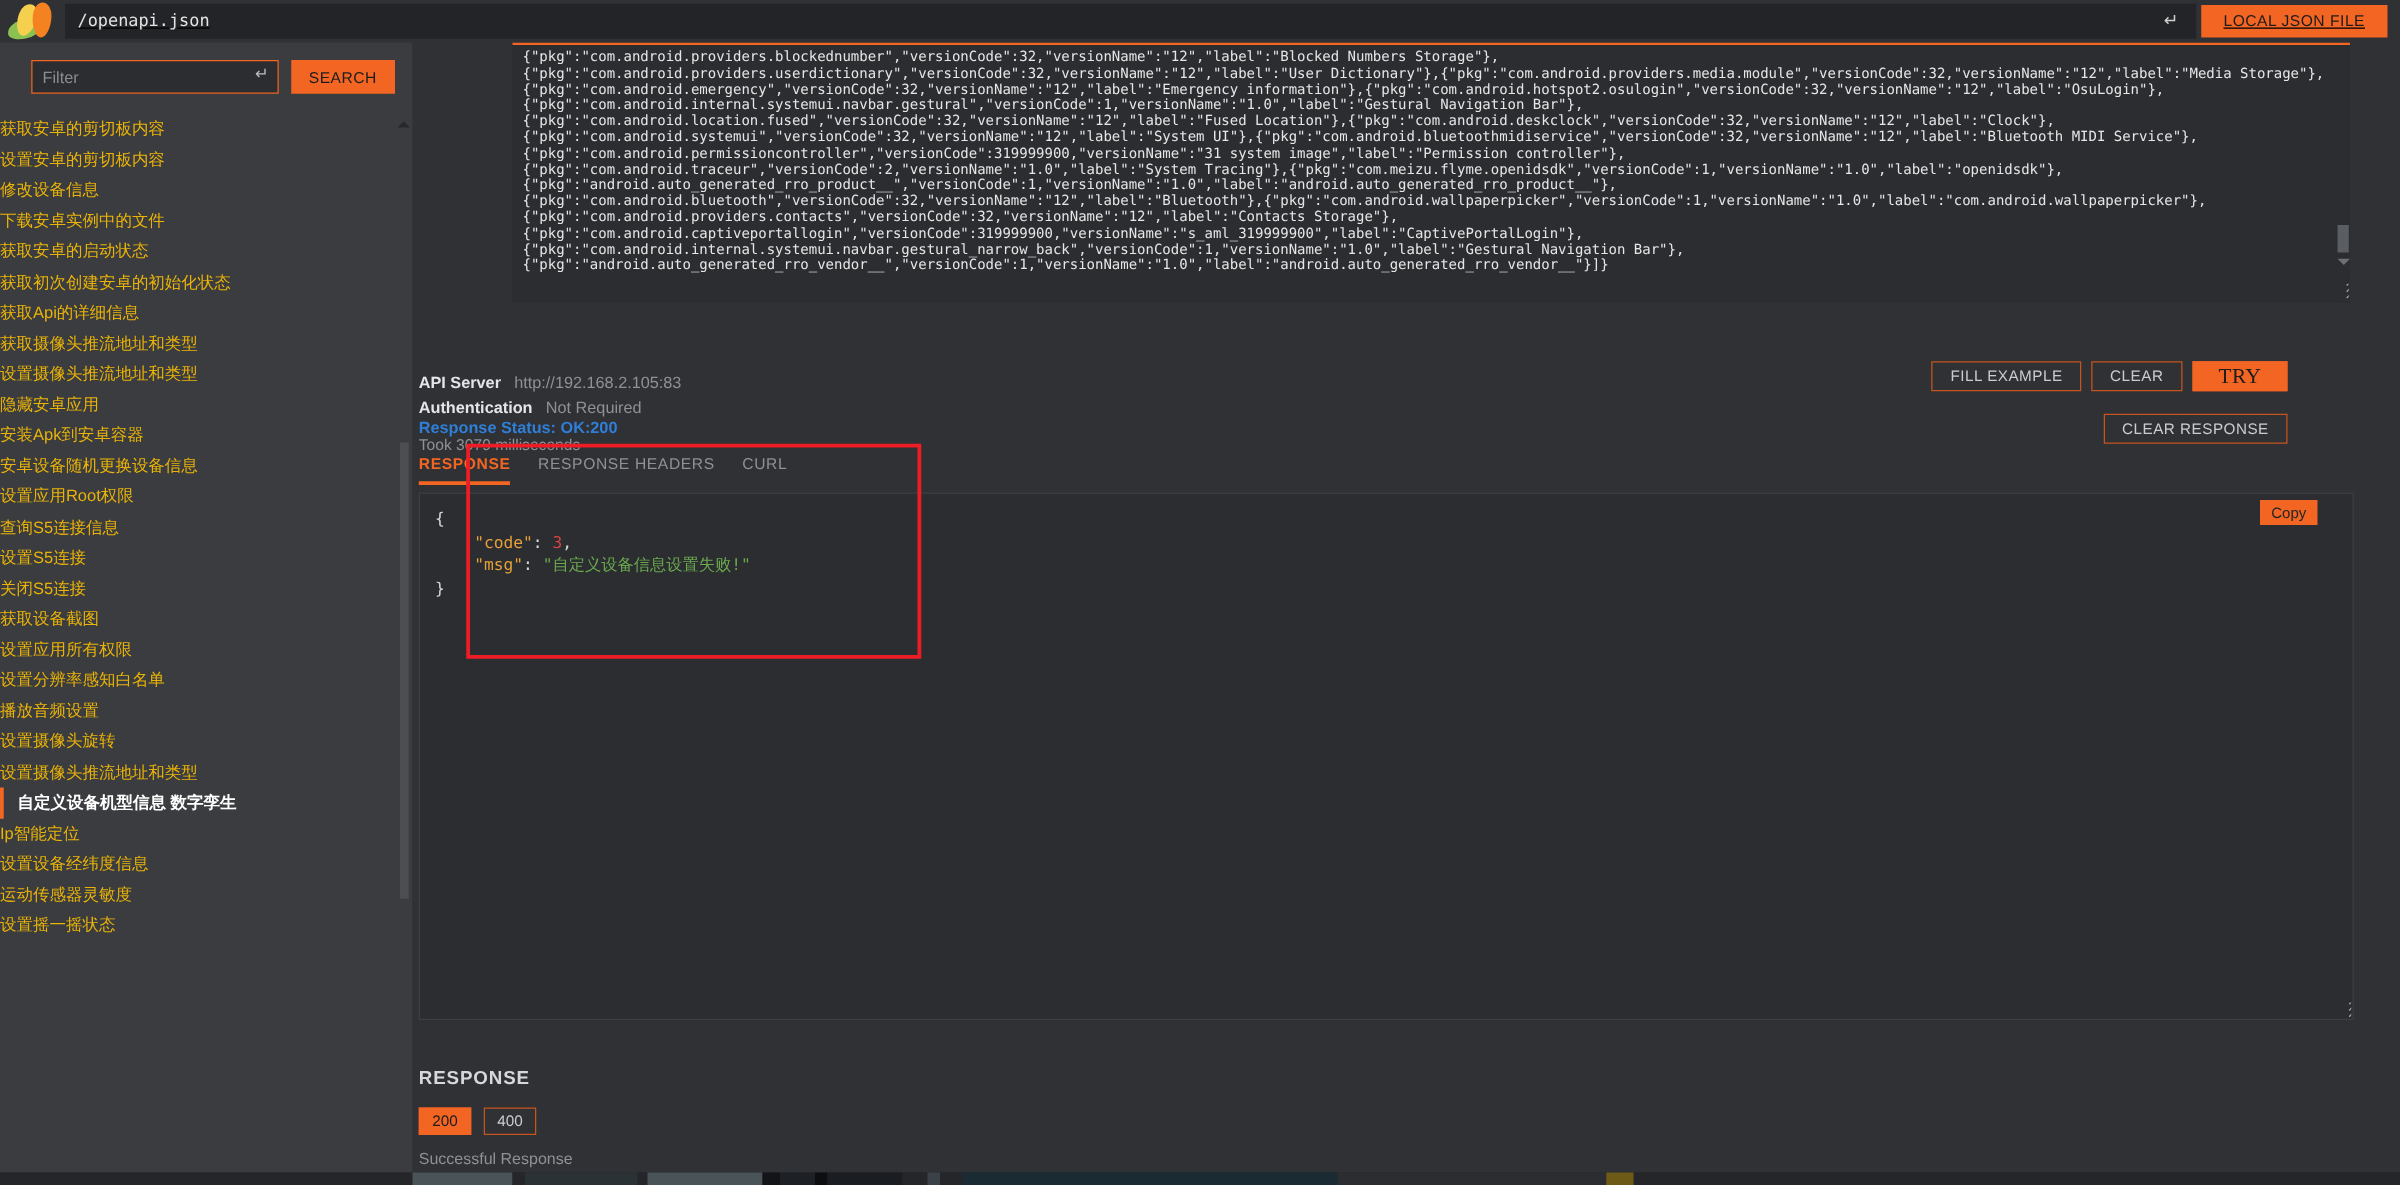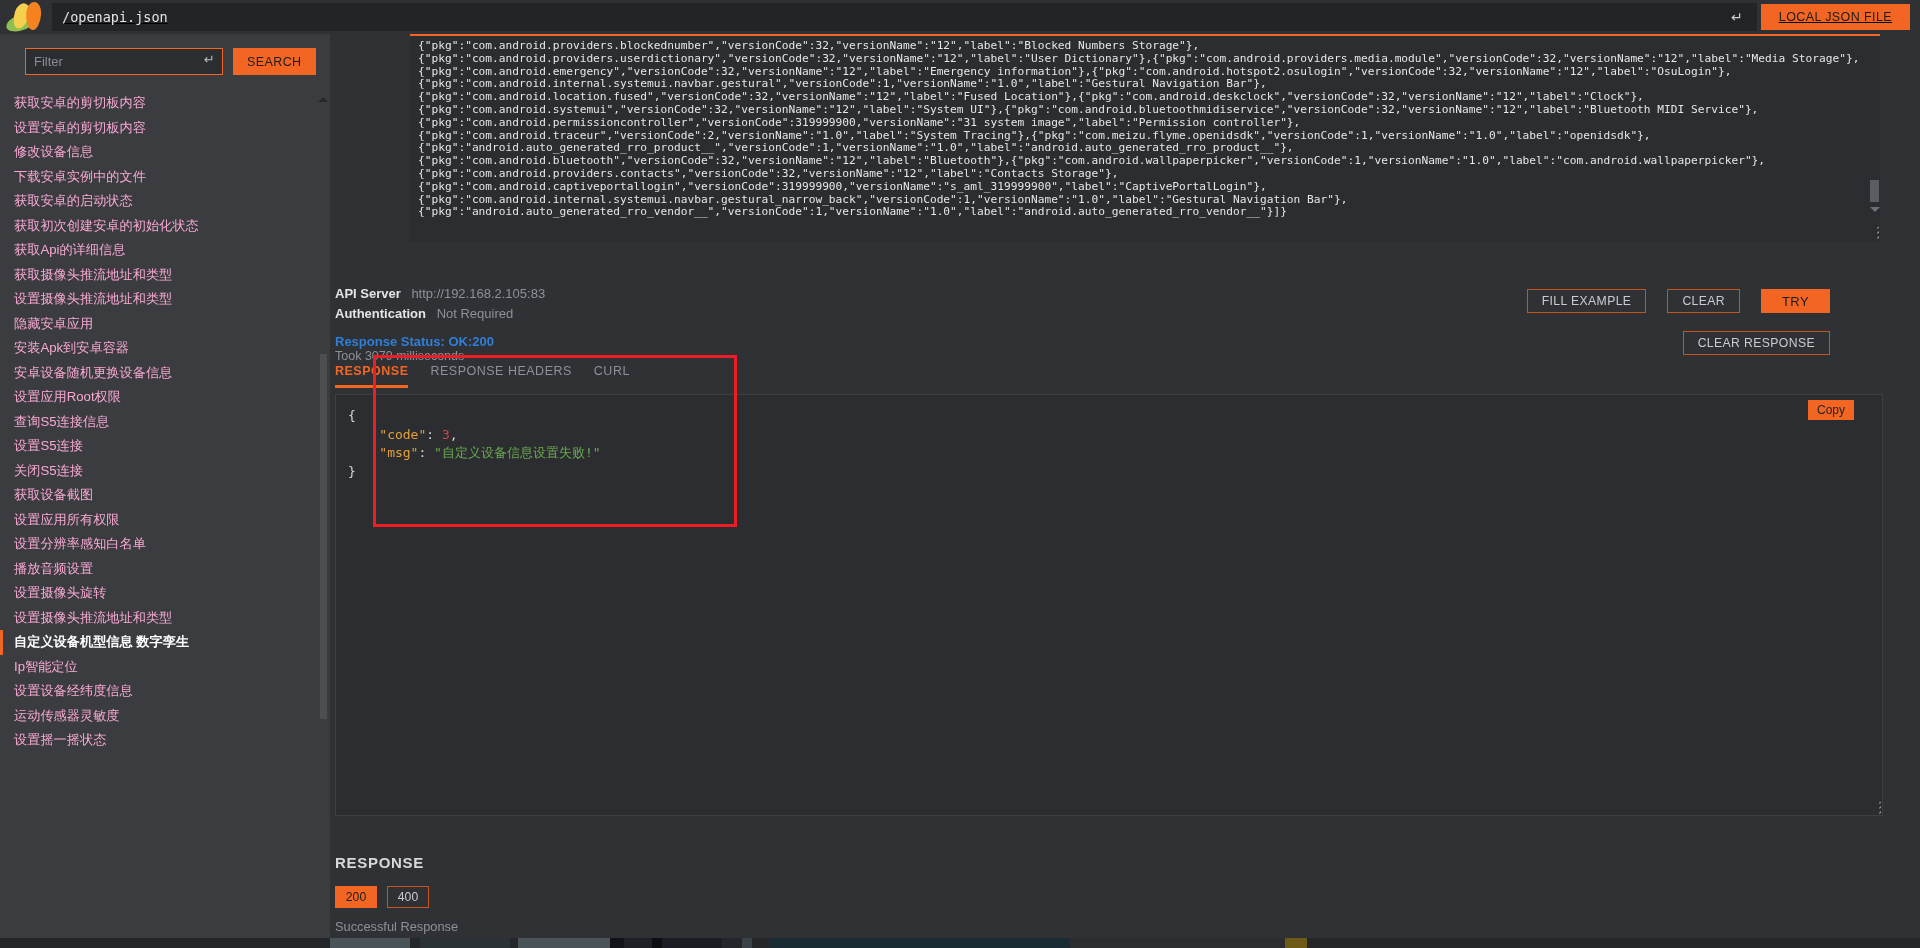--- a/index.html
+++ b/index.html
@@ -132,22 +132,21 @@
   }
   .nav-list {
     margin-top: 16px;
     list-style: none;
     padding: 0;
     position: relative;
   }
   .nav-item {
     height: 24.5px;
     line-height: 24.5px;
-    padding-left: 14px;
-    color: #f9a8d4;
+    color: #eab308;
     font-size: 13.2px;
     cursor: pointer;
     white-space: nowrap;
     overflow: hidden;
   }
   .nav-item.active {
     color: #ffffff;
     font-weight: bold;
     border-left: 3px solid #f26522;
     padding-left: 11px;
@@ -229,53 +228,53 @@
     background: #a8abaf;
     height: 1px;
     transform-origin: 0 0;
     transform: rotate(-45deg);
   }
   .grip-json { left: 1536px; top: 193px; }
   .grip-resp { left: 1538px; top: 768px; }
 
   .meta {
     position: absolute;
-    left: 5px; top: 252px;
+    left: 5px; top: 264px;
     font-size: 13px;
   }
   .meta-row { margin-bottom: 5px; }
   .meta-label { color: #e4e5e7; font-weight: bold; }
   .meta-value { color: #8e9196; margin-left: 7px; }
 
   .action-btns {
     position: absolute;
     right: 90px; top: 255px;
-    display: flex; gap: 21px;
+    display: flex; gap: 8px;
   }
   .btn-outline {
     background: #2f3134;
     border: 1px solid #c4551f;
     color: #c9ccd0;
     font-size: 12.2px;
     height: 24px;
     padding: 0 14px;
     letter-spacing: .4px;
     cursor: pointer;
     font-family: "Liberation Sans", sans-serif;
   }
   .btn-solid {
     background: #f26522;
     border: 1px solid #f26522;
     color: #1d1d1d;
-    font-size: 13px;
+    font-size: 17px;
     height: 24px;
     padding: 0 20px;
     letter-spacing: .4px;
     cursor: pointer;
-    font-family: Liberation Sans, sans-serif;
+    font-family: Liberation Serif, serif;
   }
   .clear-response-btn {
     position: absolute;
     right: 90px; top: 297px;
     background: #2f3134;
     border: 1px solid #c4551f;
     color: #c9ccd0;
     font-size: 12.2px;
     height: 24px;
     padding: 0 14px;

